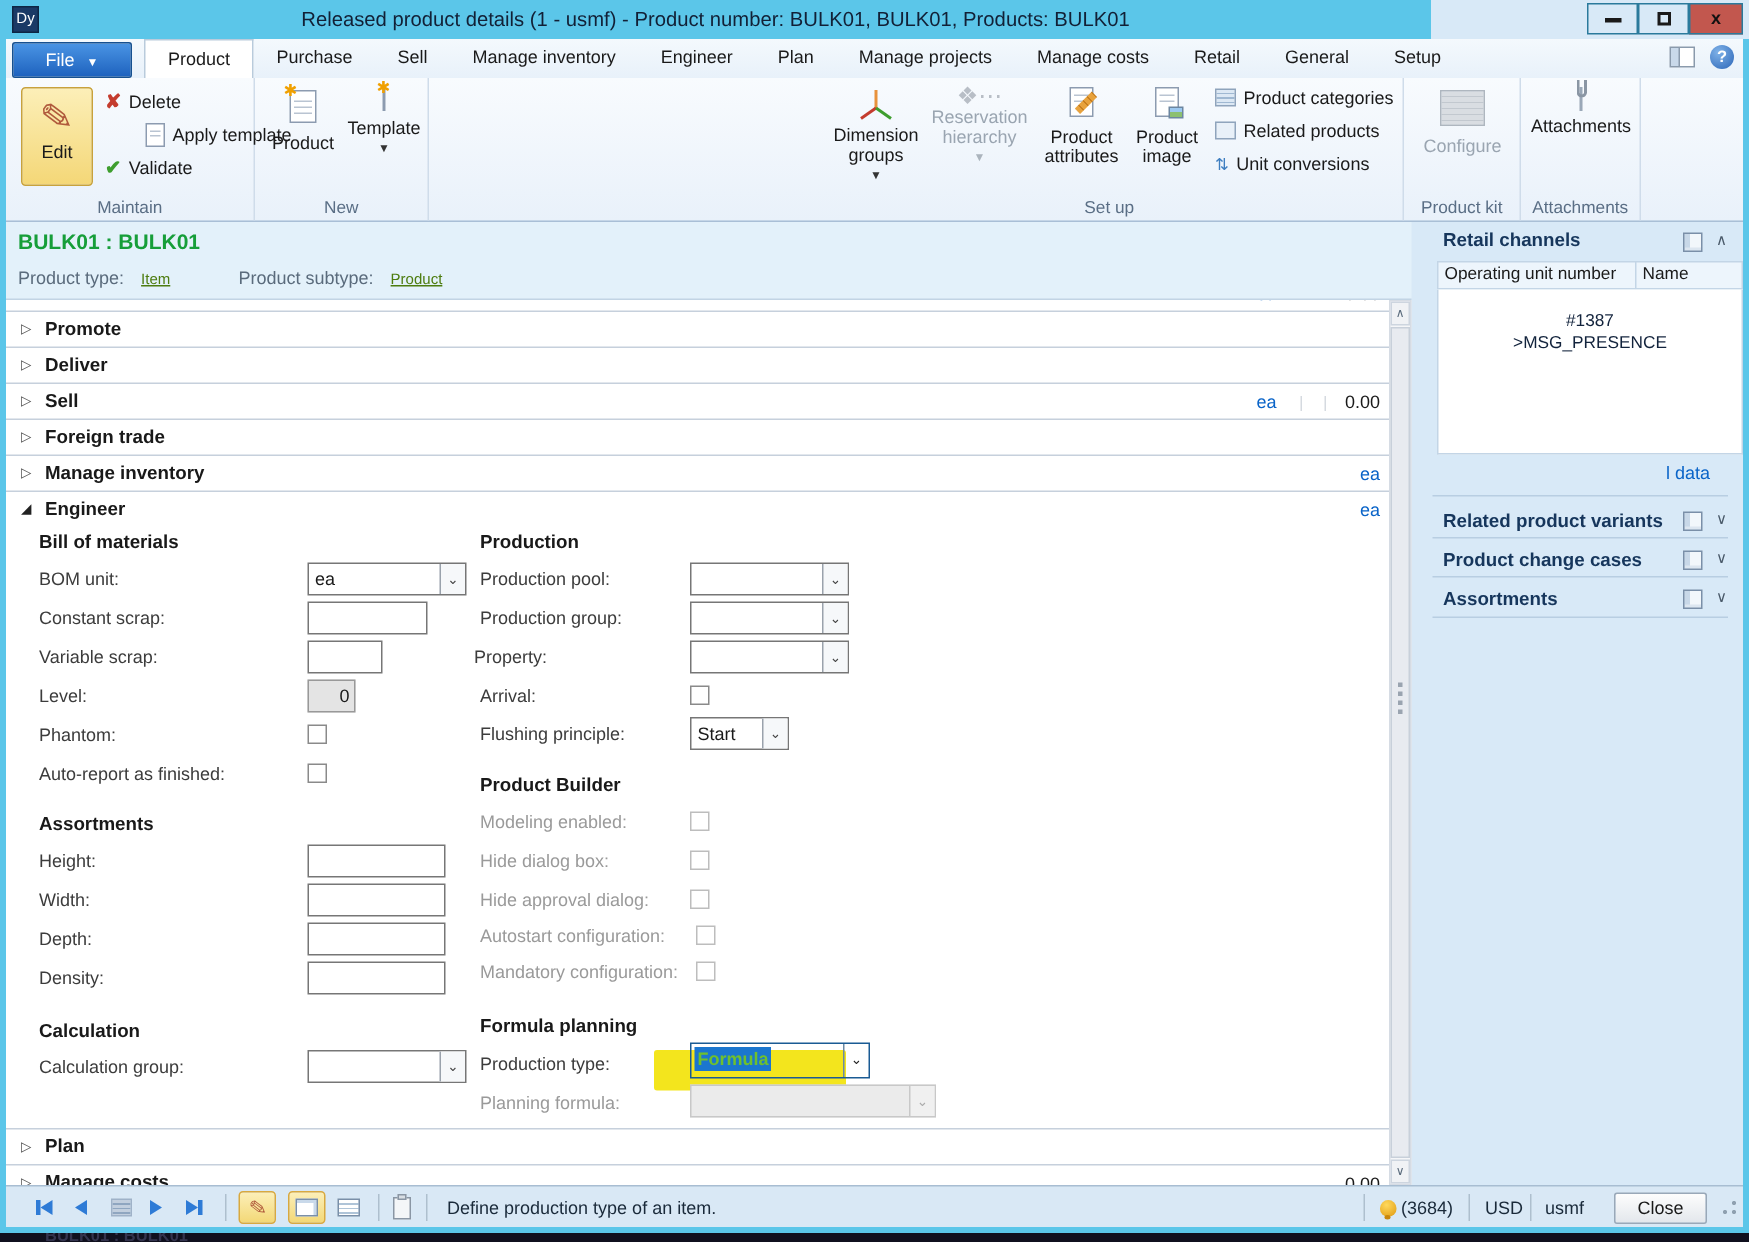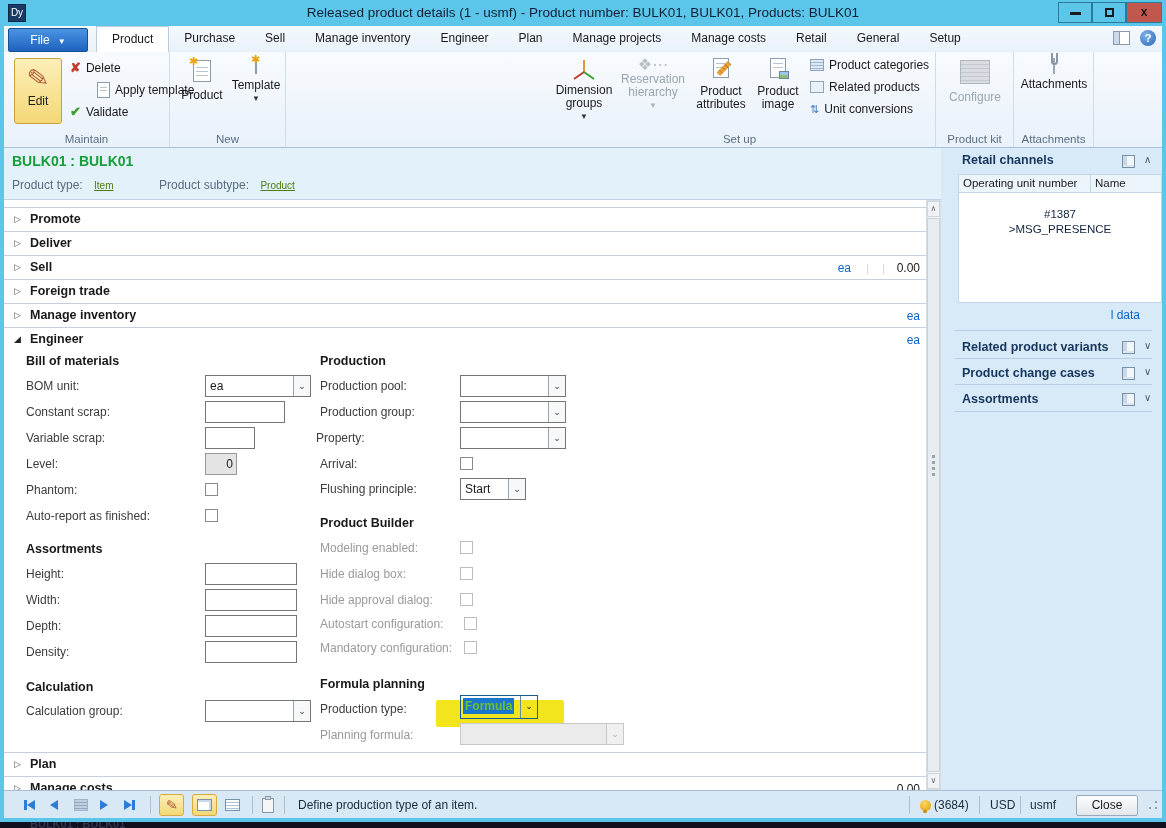--- a/index.html
+++ b/index.html
@@ -1,21 +1,21 @@
 <!DOCTYPE html>
 <html><head>
 <meta charset="utf-8">
 <style>
   * { margin:0; padding:0; box-sizing:border-box; }
   html,body { width:1166px; height:828px; overflow:hidden; font-family:"Liberation Sans", sans-serif; }
   body { position:relative; background:#D8E9F7; font-size:12px; color:#1a1a1a; }
   .abs { position:absolute; }
 
   
-  .titlebar { left:0; top:0; width:1166px; height:26px; background:#5BC6E9; }
+  .titlebar { left:0; top:0; width:954px; height:26px; background:#5BC6E9; }
   .titlebar .title { width:100%; text-align:center; line-height:26px; font-size:13.5px; color:#122036; }
   .appicon { left:8px; top:4px; width:18px; height:18px; background:#1a3a66; border:1px solid #0d2käll44; border:1px solid #0d2644; color:#fff; font-size:10px; text-align:center; line-height:16px; }
   .winbtn { top:2px; width:34px; height:21px; border:1px solid #2A7A9C; text-align:center; }
   .winbtn.min { right:74px; } .winbtn.max { right:40px; }
   .winbtn.close { right:4px; width:36px; background:#C2574E; }
   .glyph-min { display:inline-block; width:11px; height:3px; background:#1a1a1a; margin-top:9px; }
   .glyph-max { display:inline-block; width:9px; height:9px; border:2px solid #1a1a1a; margin-top:5px; }
   .glyph-close { font-weight:bold; color:#111; line-height:19px; font-size:12px; }
   .win-left { left:0; top:26px; width:4px; height:796px; background:#5BC6E9; }
   .win-right { left:1162px; top:26px; width:4px; height:796px; background:#5BC6E9; }
@@ -403,21 +403,21 @@
     <div class="lbl gray" style="left:316px;top:265px;">Autostart configuration:</div>
     <span class="cb dis" style="left:460px;top:265px;"></span>
 
     <div class="lbl gray" style="left:316px;top:289px;">Mandatory configuration:</div>
     <span class="cb dis" style="left:460px;top:289px;"></span>
 
     <div class="sect" style="left:316px;top:325px;">Formula planning</div>
 
     <div class="lbl" style="left:316px;top:350px;">Production type:</div>
     <div class="hl-yellow" style="left:432px;top:348px;width:128px;height:27px;"></div>
-    <div class="combo focus" style="left:456px;top:343px;width:78px;height:24px;">
+    <div class="combo focus" style="left:456px;top:343px;width:120px;height:24px;">
       <span class="seltext">Formula</span>
       <span class="cbtn">⌄</span>
     </div>
 
     <div class="lbl gray" style="left:316px;top:376px;">Planning formula:</div>
     <div class="combo disabled" style="left:456px;top:371px;width:164px;">
       <span class="cbtn">⌄</span>
     </div>
   </div>
 

